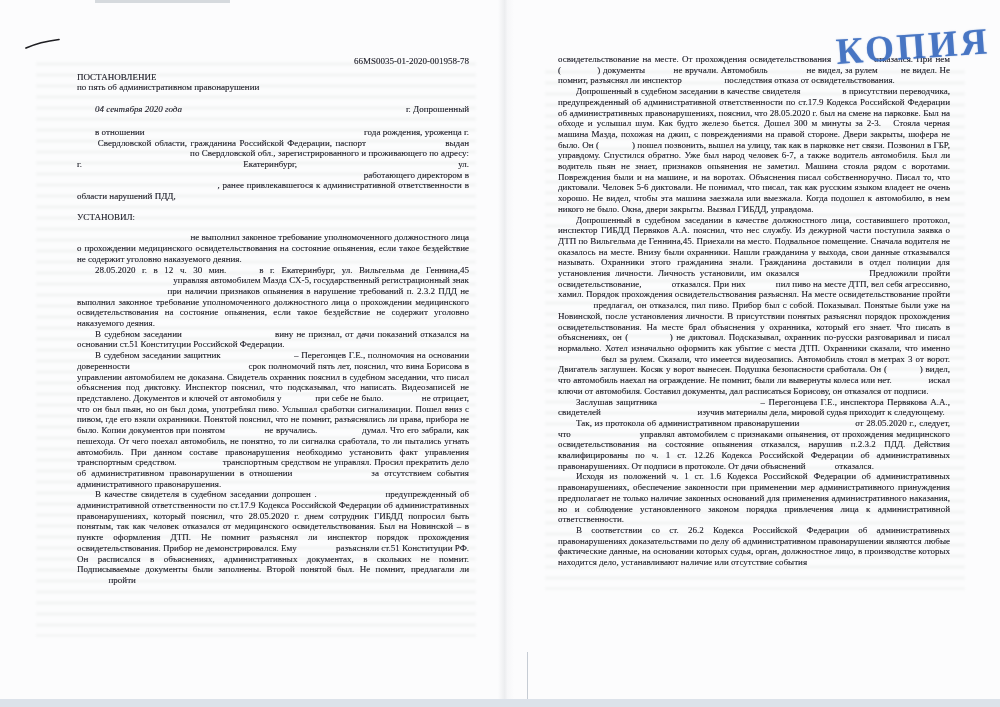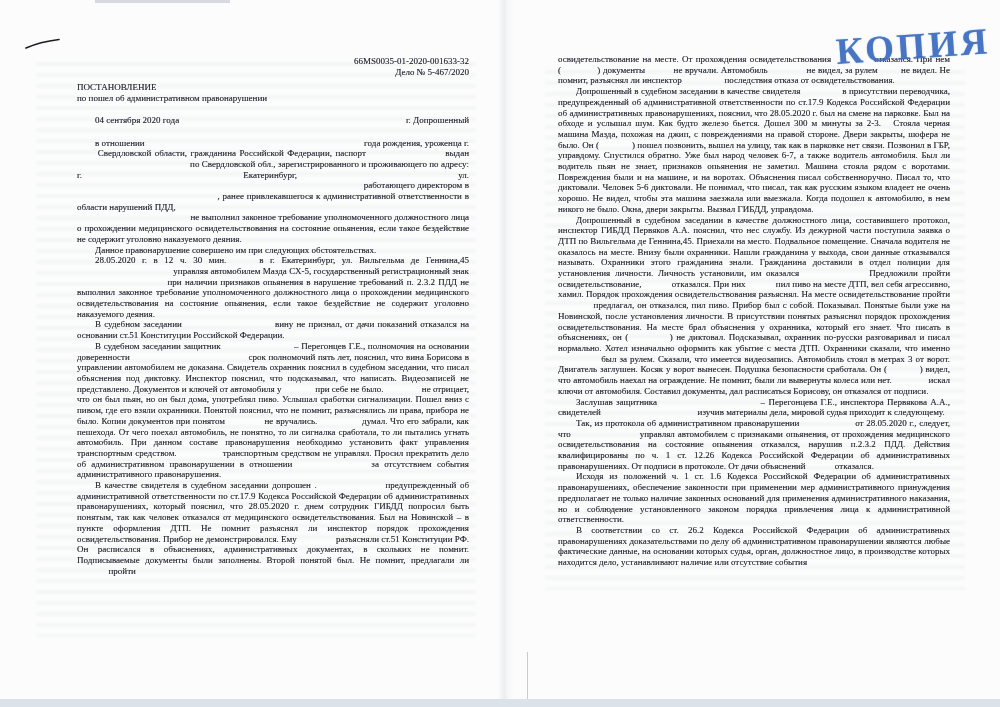--- a/index.html
+++ b/index.html
@@ -10,21 +10,21 @@
   .page-right{left:558px;width:392px;padding-top:54px;}
   .page p{margin:0;text-align:justify;text-indent:18px;
           text-shadow:0 0 .5px rgba(45,45,60,.55);}
   .page p.noindent{text-indent:0;}
   .right-align{text-align:right;text-shadow:0 0 .5px rgba(45,45,60,.55);}
   .center{text-align:left;text-indent:0;text-shadow:0 0 .5px rgba(45,45,60,.55);}
   .title-block{margin-top:5px;}
   .heading{margin:10px 0 10px 0;}
   .date-row{display:flex;justify-content:space-between;margin:11px 0 12px 0;
             text-shadow:0 0 .5px rgba(45,45,60,.55);}
-  .date-row .date{padding-left:18px;}
+  .date-row .date{padding-left:18px;font-style:italic;}
   .stamp{position:absolute;left:836px;top:26px;width:170px;
          font-weight:bold;font-size:37px;line-height:40px;letter-spacing:3px;
          color:rgba(61,109,191,.88);transform:rotate(-4deg);
          text-shadow:0 0 1.2px rgba(61,109,191,.55);}
   .pen-stroke{position:absolute;left:25px;top:38px;}
   .divider{position:absolute;left:498px;top:0;width:16px;height:707px;
            background:linear-gradient(90deg,rgba(120,130,140,0) 0%,rgba(120,130,140,.12) 42%,rgba(160,168,178,.06) 60%,rgba(120,130,140,0) 100%);}
   .divider-line{position:absolute;left:527px;top:652px;width:1px;height:48px;background:#c6ccd4;}
   .scanner-bed{position:absolute;left:0;bottom:0;width:1000px;height:8px;background:#dce2ea;}
   .top-artifact{position:absolute;left:95px;top:0;width:135px;height:3px;background:#c2c7ce;opacity:.65;}
@@ -42,31 +42,30 @@
   <div class="ghost ghost-left"></div>
   <div class="ghost ghost-right"></div>
   <div class="divider"></div>
   <div class="divider-line"></div>
 
   <svg class="pen-stroke" width="36" height="12" viewBox="0 0 36 12">
     <path d="M1,10 C 10,6 22,3 34,1.5" fill="none" stroke="#1e1e22" stroke-width="1.7" stroke-linecap="round"></path>
   </svg>
 
   <div class="page page-left">
-    <div class="right-align">66MS0035-01-2020-001633-32</div>
-    <div class="right-align">Дело № 5-467/2020</div>
+    <div class="right-align">66MS0035-01-2020-001958-78</div>
     <div class="center title-block">ПОСТАНОВЛЕНИЕ</div>
-    <div class="center">по пошел об административном правонарушении</div>
+    <div class="center">по пять об административном правонарушении</div>
     <div class="date-row">
       <span class="date">04 сентября 2020 года</span>
       <span>г. Допрошенный</span>
     </div>
     <p>в отношении &nbsp;&nbsp;&nbsp;&nbsp;&nbsp;&nbsp;&nbsp;&nbsp;&nbsp;&nbsp;&nbsp;&nbsp;&nbsp;&nbsp;&nbsp;&nbsp;&nbsp;&nbsp;&nbsp;&nbsp;&nbsp;&nbsp;&nbsp;&nbsp;&nbsp;&nbsp;&nbsp;&nbsp;&nbsp;&nbsp;&nbsp;&nbsp;&nbsp;&nbsp;&nbsp;&nbsp;&nbsp;&nbsp;&nbsp;&nbsp;&nbsp;&nbsp;&nbsp;&nbsp;&nbsp;&nbsp;&nbsp;&nbsp;&nbsp;&nbsp;&nbsp;&nbsp;&nbsp;&nbsp;&nbsp;&nbsp;&nbsp;&nbsp;&nbsp;&nbsp;&nbsp;&nbsp;&nbsp;&nbsp;&nbsp;&nbsp;&nbsp;&nbsp;&nbsp;&nbsp;&nbsp;&nbsp;&nbsp;&nbsp;&nbsp;&nbsp;&nbsp;&nbsp;&nbsp;&nbsp;&nbsp;&nbsp;&nbsp;&nbsp;&nbsp;&nbsp;&nbsp;&nbsp;&nbsp;&nbsp;&nbsp;&nbsp;года рождения, уроженца г. &nbsp;&nbsp;&nbsp;&nbsp;&nbsp;&nbsp;Свердловской области, гражданина Российской Федерации, паспорт &nbsp;&nbsp;&nbsp;&nbsp;&nbsp;&nbsp;&nbsp;&nbsp;&nbsp;&nbsp;&nbsp;&nbsp;&nbsp;&nbsp;&nbsp;&nbsp;&nbsp;&nbsp;&nbsp;&nbsp;&nbsp;&nbsp;выдан &nbsp;&nbsp;&nbsp;&nbsp;&nbsp;&nbsp;&nbsp;&nbsp;&nbsp;&nbsp;&nbsp;&nbsp;&nbsp;&nbsp;&nbsp;&nbsp;&nbsp;&nbsp;&nbsp;&nbsp;&nbsp;&nbsp;&nbsp;&nbsp;&nbsp;&nbsp;&nbsp;&nbsp;&nbsp;&nbsp;&nbsp;&nbsp;&nbsp;&nbsp;&nbsp;&nbsp;&nbsp;&nbsp;&nbsp;&nbsp;&nbsp;&nbsp;&nbsp;&nbsp;&nbsp;&nbsp;&nbsp;&nbsp;по Свердловской обл., зарегистрированного и проживающего по адресу: г. Екатеринбург, ул. &nbsp;&nbsp;&nbsp;&nbsp;&nbsp;&nbsp;&nbsp;&nbsp;&nbsp;&nbsp;&nbsp;&nbsp;&nbsp;&nbsp;&nbsp;&nbsp;&nbsp;&nbsp;&nbsp;&nbsp;&nbsp;&nbsp;&nbsp;&nbsp;&nbsp;&nbsp;&nbsp;&nbsp;&nbsp;&nbsp;&nbsp;&nbsp;&nbsp;&nbsp;&nbsp;&nbsp;&nbsp;&nbsp;&nbsp;&nbsp;&nbsp;&nbsp;&nbsp;&nbsp;&nbsp;&nbsp;&nbsp;&nbsp;&nbsp;&nbsp;&nbsp;&nbsp;&nbsp;&nbsp;&nbsp;&nbsp;&nbsp;&nbsp;&nbsp;&nbsp;&nbsp;&nbsp;&nbsp;&nbsp;&nbsp;&nbsp;&nbsp;&nbsp;&nbsp;&nbsp;&nbsp;&nbsp;&nbsp;&nbsp;&nbsp;&nbsp;&nbsp;&nbsp;&nbsp;&nbsp;&nbsp;&nbsp;&nbsp;&nbsp;&nbsp;&nbsp;&nbsp;&nbsp;&nbsp;&nbsp;&nbsp;&nbsp;&nbsp;&nbsp;&nbsp;&nbsp;&nbsp;&nbsp;&nbsp;&nbsp;&nbsp;&nbsp;&nbsp;&nbsp;&nbsp;&nbsp;&nbsp;&nbsp;&nbsp;&nbsp;&nbsp;&nbsp;&nbsp;&nbsp;&nbsp;&nbsp;&nbsp;&nbsp;работающего директором в &nbsp;&nbsp;&nbsp;&nbsp;&nbsp;&nbsp;&nbsp;&nbsp;&nbsp;&nbsp;&nbsp;&nbsp;&nbsp;&nbsp;&nbsp;&nbsp;&nbsp;&nbsp;&nbsp;&nbsp;&nbsp;&nbsp;&nbsp;&nbsp;&nbsp;&nbsp;&nbsp;&nbsp;&nbsp;&nbsp;&nbsp;&nbsp;&nbsp;&nbsp;&nbsp;&nbsp;&nbsp;&nbsp;&nbsp;&nbsp;&nbsp;&nbsp;&nbsp;&nbsp;&nbsp;&nbsp;&nbsp;&nbsp;&nbsp;&nbsp;, ранее привлекавшегося к административной ответственности в области нарушений ПДД,</p>
+    <div class="center heading">УСТАНОВИЛ:</div>
     <p class="noindent">&nbsp;&nbsp;&nbsp;&nbsp;&nbsp;&nbsp;&nbsp;&nbsp;&nbsp;&nbsp;&nbsp;&nbsp;&nbsp;&nbsp;&nbsp;&nbsp;&nbsp;&nbsp;&nbsp;&nbsp;&nbsp;&nbsp;&nbsp;&nbsp;&nbsp;&nbsp;&nbsp;&nbsp;&nbsp;&nbsp;&nbsp;&nbsp;&nbsp;&nbsp;&nbsp;&nbsp;&nbsp;&nbsp;&nbsp;&nbsp;&nbsp;&nbsp;&nbsp;&nbsp;&nbsp;&nbsp;&nbsp;&nbsp;&nbsp;&nbsp;не выполнил законное требование уполномоченного должностного лица о прохождении медицинского освидетельствования на состояние опьянения, если такое бездействие не содержит уголовно наказуемого деяния.</p>
-    <p>Данное правонарушение совершено им при следующих обстоятельствах.</p>
     <p>28.05.2020 г. в 12 ч. 30 мин. &nbsp;&nbsp;&nbsp;&nbsp;в г. Екатеринбург, ул. Вильгельма де Геннина,45 &nbsp;&nbsp;&nbsp;&nbsp;&nbsp;&nbsp;&nbsp;&nbsp;&nbsp;&nbsp;&nbsp;&nbsp;&nbsp;&nbsp;&nbsp;&nbsp;&nbsp;&nbsp;&nbsp;&nbsp;&nbsp;&nbsp;&nbsp;&nbsp;&nbsp;&nbsp;&nbsp;&nbsp;&nbsp;&nbsp;&nbsp;&nbsp;&nbsp;&nbsp;&nbsp;&nbsp;&nbsp;&nbsp;&nbsp;&nbsp;управляя автомобилем Мазда СХ-5, государственный регистрационный знак &nbsp;&nbsp;&nbsp;&nbsp;&nbsp;&nbsp;&nbsp;&nbsp;&nbsp;&nbsp;&nbsp;&nbsp;&nbsp;&nbsp;&nbsp;&nbsp;&nbsp;&nbsp;&nbsp;&nbsp;&nbsp;&nbsp;&nbsp;&nbsp;&nbsp;&nbsp;&nbsp;&nbsp;при наличии признаков опьянения в нарушение требований п. 2.3.2 ПДД не выполнил законное требование уполномоченного должностного лица о прохождении медицинского освидетельствования на состояние опьянения, если такое бездействие не содержит уголовно наказуемого деяния.</p>
     <p>В судебном заседании &nbsp;&nbsp;&nbsp;&nbsp;&nbsp;&nbsp;&nbsp;&nbsp;&nbsp;&nbsp;&nbsp;&nbsp;&nbsp;&nbsp;&nbsp;&nbsp;&nbsp;&nbsp;&nbsp;&nbsp;&nbsp;&nbsp;&nbsp;&nbsp;&nbsp;&nbsp;&nbsp;&nbsp;вину не признал, от дачи показаний отказался на основании ст.51 Конституции Российской Федерации.</p>
     <p>В судебном заседании защитник &nbsp;&nbsp;&nbsp;&nbsp;&nbsp;&nbsp;&nbsp;&nbsp;&nbsp;&nbsp;&nbsp;&nbsp;&nbsp;&nbsp;&nbsp;&nbsp;&nbsp;&nbsp;&nbsp;&nbsp;&nbsp;&nbsp;&nbsp;&nbsp;&nbsp;&nbsp;– Перегонцев Г.Е., полномочия на основании доверенности &nbsp;&nbsp;&nbsp;&nbsp;&nbsp;&nbsp;&nbsp;&nbsp;&nbsp;&nbsp;&nbsp;&nbsp;&nbsp;&nbsp;&nbsp;&nbsp;&nbsp;&nbsp;&nbsp;&nbsp;&nbsp;&nbsp;&nbsp;&nbsp;&nbsp;&nbsp;&nbsp;&nbsp;&nbsp;&nbsp;&nbsp;&nbsp;&nbsp;&nbsp;&nbsp;&nbsp;&nbsp;&nbsp;&nbsp;&nbsp;&nbsp;&nbsp;&nbsp;&nbsp;срок полномочий пять лет, пояснил, что вина Борисова в управлении автомобилем не доказана. Свидетель охранник пояснил в судебном заседании, что писал объяснения под диктовку. Инспектор пояснил, что подсказывал, что написать. Видеозаписей не представлено. Документов и ключей от автомобиля у &nbsp;&nbsp;&nbsp;&nbsp;&nbsp;&nbsp;&nbsp;&nbsp;&nbsp;&nbsp;&nbsp;&nbsp;&nbsp;&nbsp;при себе не было. &nbsp;&nbsp;&nbsp;&nbsp;&nbsp;&nbsp;&nbsp;&nbsp;&nbsp;&nbsp;&nbsp;&nbsp;&nbsp;&nbsp;&nbsp;&nbsp;не отрицает, что он был пьян, но он был дома, употреблял пиво. Услышал сработки сигнализации. Пошел вниз с пивом, где его взяли охранники. Понятой пояснил, что не помнит, разъяснялись ли права, прибора не было. Копии документов при понятом &nbsp;&nbsp;&nbsp;&nbsp;&nbsp;&nbsp;&nbsp;&nbsp;&nbsp;&nbsp;&nbsp;&nbsp;&nbsp;&nbsp;не вручались. &nbsp;&nbsp;&nbsp;&nbsp;&nbsp;&nbsp;&nbsp;&nbsp;&nbsp;&nbsp;&nbsp;&nbsp;&nbsp;&nbsp;&nbsp;&nbsp;думал. Что его забрали, как пешехода. От чего поехал автомобиль, не понятно, то ли сигналка сработала, то ли пытались угнать автомобиль. При данном составе правонарушения необходимо установить факт управления транспортным средством. &nbsp;&nbsp;&nbsp;&nbsp;&nbsp;&nbsp;&nbsp;&nbsp;&nbsp;&nbsp;&nbsp;&nbsp;&nbsp;&nbsp;&nbsp;&nbsp;транспортным средством не управлял. Просил прекратить дело об административном правонарушении в отношении &nbsp;&nbsp;&nbsp;&nbsp;&nbsp;&nbsp;&nbsp;&nbsp;&nbsp;&nbsp;&nbsp;&nbsp;&nbsp;&nbsp;за отсутствием события административного правонарушения.</p>
     <p>В качестве свидетеля в судебном заседании допрошен . &nbsp;&nbsp;&nbsp;&nbsp;&nbsp;&nbsp;&nbsp;&nbsp;&nbsp;&nbsp;&nbsp;&nbsp;&nbsp;&nbsp;&nbsp;&nbsp;&nbsp;&nbsp;предупрежденный об административной ответственности по ст.17.9 Кодекса Российской Федерации об административных правонарушениях, который пояснил, что 28.05.2020 г. днем сотрудник ГИБДД попросил быть понятым, так как человек отказался от медицинского освидетельствования. Был на Новинской – в пункте оформления ДТП. Не помнит разъяснял ли инспектор порядок прохождения освидетельствования. Прибор не демонстрировался. Ему &nbsp;&nbsp;&nbsp;&nbsp;&nbsp;&nbsp;&nbsp;&nbsp;&nbsp;&nbsp;&nbsp;&nbsp;&nbsp;&nbsp;&nbsp;&nbsp;разъясняли ст.51 Конституции РФ. Он расписался в объяснениях, административных документах, в скольких не помнит. Подписываемые документы были заполнены. Второй понятой был. Не помнит, предлагали ли &nbsp;&nbsp;&nbsp;&nbsp;&nbsp;&nbsp;&nbsp;&nbsp;&nbsp;&nbsp;&nbsp;&nbsp;&nbsp;&nbsp;пройти</p>
   </div>
 
   <div class="page page-right">
     <p class="noindent">освидетельствование на месте. От прохождения освидетельствования &nbsp;&nbsp;&nbsp;&nbsp;&nbsp;&nbsp;&nbsp;&nbsp;&nbsp;&nbsp;&nbsp;&nbsp;отказался. При нем (&nbsp;&nbsp;&nbsp;&nbsp;&nbsp;&nbsp;&nbsp;&nbsp;&nbsp;&nbsp;&nbsp;&nbsp;&nbsp;&nbsp;) документы &nbsp;&nbsp;&nbsp;&nbsp;&nbsp;&nbsp;&nbsp;&nbsp;&nbsp;&nbsp;не вручали. Автомобиль &nbsp;&nbsp;&nbsp;&nbsp;&nbsp;&nbsp;&nbsp;&nbsp;&nbsp;&nbsp;&nbsp;&nbsp;&nbsp;&nbsp;не видел, за рулем &nbsp;&nbsp;&nbsp;&nbsp;&nbsp;&nbsp;&nbsp;&nbsp;не видел. Не помнит, разъяснял ли инспектор &nbsp;&nbsp;&nbsp;&nbsp;&nbsp;&nbsp;&nbsp;&nbsp;&nbsp;&nbsp;&nbsp;&nbsp;&nbsp;&nbsp;&nbsp;&nbsp;&nbsp;&nbsp;последствия отказа от освидетельствования.</p>
     <p>Допрошенный в судебном заседании в качестве свидетеля &nbsp;&nbsp;&nbsp;&nbsp;&nbsp;&nbsp;&nbsp;&nbsp;&nbsp;&nbsp;&nbsp;&nbsp;&nbsp;&nbsp;&nbsp;&nbsp;в присутствии переводчика, предупрежденный об административной ответственности по ст.17.9 Кодекса Российской Федерации об административных правонарушениях, пояснил, что 28.05.2020 г. был на смене на парковке. Был на обходе и услышал шум. Как будто железо бьется. Дошел 300 м минуты за 2-3. &nbsp;&nbsp;Стояла черная машина Мазда, похожая на джип, с повреждениями на правой стороне. Двери закрыты, шофера не было. Он (&nbsp;&nbsp;&nbsp;&nbsp;&nbsp;&nbsp;&nbsp;&nbsp;&nbsp;&nbsp;&nbsp;&nbsp;&nbsp;&nbsp;) пошел позвонить, вышел на улицу, так как в парковке нет связи. Позвонил в ГБР, управдому. Спустился обратно. Уже был народ человек 6-7, а также водитель автомобиля. Был ли водитель пьян не знает, признаков опьянения не заметил. Машина стояла рядом с воротами. Повреждения были и на машине, и на воротах. Объяснения писал собственноручно. Писал то, что диктовали. Человек 5-6 диктовали. Не понимал, что писал, так как русским языком владеет не очень хорошо. Не видел, чтобы эта машина заезжала или выезжала. Когда подошел к автомобилю, в нем никого не было. Окна, двери закрыты. Вызвал ГИБДД, управдома.</p>
     <p>Допрошенный в судебном заседании в качестве должностного лица, составившего протокол, инспектор ГИБДД Первяков А.А. пояснил, что нес службу. Из дежурной части поступила заявка о ДТП по Вильгельма де Геннина,45. Приехали на место. Подвальное помещение. Сначала водителя не оказалось на месте. Внизу были охранники. Нашли гражданина у выхода, свои данные отказывался называть. Охранники этого гражданина знали. Гражданина доставили в отдел полиции для установления личности. Личность установили, им оказался &nbsp;&nbsp;&nbsp;&nbsp;&nbsp;&nbsp;&nbsp;&nbsp;&nbsp;&nbsp;&nbsp;&nbsp;&nbsp;&nbsp;Предложили пройти освидетельствование, &nbsp;&nbsp;&nbsp;&nbsp;&nbsp;&nbsp;&nbsp;&nbsp;&nbsp;&nbsp;&nbsp;&nbsp;отказался. При них &nbsp;&nbsp;&nbsp;&nbsp;&nbsp;&nbsp;&nbsp;&nbsp;&nbsp;&nbsp;&nbsp;&nbsp;пил пиво на месте ДТП, вел себя агрессивно, хамил. Порядок прохождения освидетельствования разъяснял. На месте освидетельствование пройти &nbsp;&nbsp;&nbsp;&nbsp;&nbsp;&nbsp;&nbsp;&nbsp;&nbsp;&nbsp;&nbsp;&nbsp;предлагал, он отказался, пил пиво. Прибор был с собой. Показывал. Понятые были уже на Новинской, после установления личности. В присутствии понятых разъяснял порядок прохождения освидетельствования. На месте брал объяснения у охранника, который его знает. Что писать в объяснениях, он (&nbsp;&nbsp;&nbsp;&nbsp;&nbsp;&nbsp;&nbsp;&nbsp;&nbsp;&nbsp;&nbsp;&nbsp;) не диктовал. Подсказывал, охранник по-русски разговаривал и писал нормально. Хотел изначально оформить как убытие с места ДТП. Охранники сказали, что именно &nbsp;&nbsp;&nbsp;&nbsp;&nbsp;&nbsp;&nbsp;&nbsp;&nbsp;&nbsp;&nbsp;&nbsp;&nbsp;&nbsp;был за рулем. Сказали, что имеется видеозапись. Автомобиль стоял в метрах 3 от ворот. Двигатель заглушен. Косяк у ворот вынесен. Подушка безопасности сработала. Он (&nbsp;&nbsp;&nbsp;&nbsp;&nbsp;&nbsp;&nbsp;&nbsp;&nbsp;&nbsp;&nbsp;&nbsp;) видел, что автомобиль наехал на ограждение. Не помнит, были ли вывернуты колеса или нет. &nbsp;&nbsp;&nbsp;&nbsp;&nbsp;&nbsp;&nbsp;&nbsp;&nbsp;&nbsp;&nbsp;&nbsp;&nbsp;&nbsp;искал ключи от автомобиля. Составил документы, дал расписаться Борисову, он отказался от подписи.</p>

